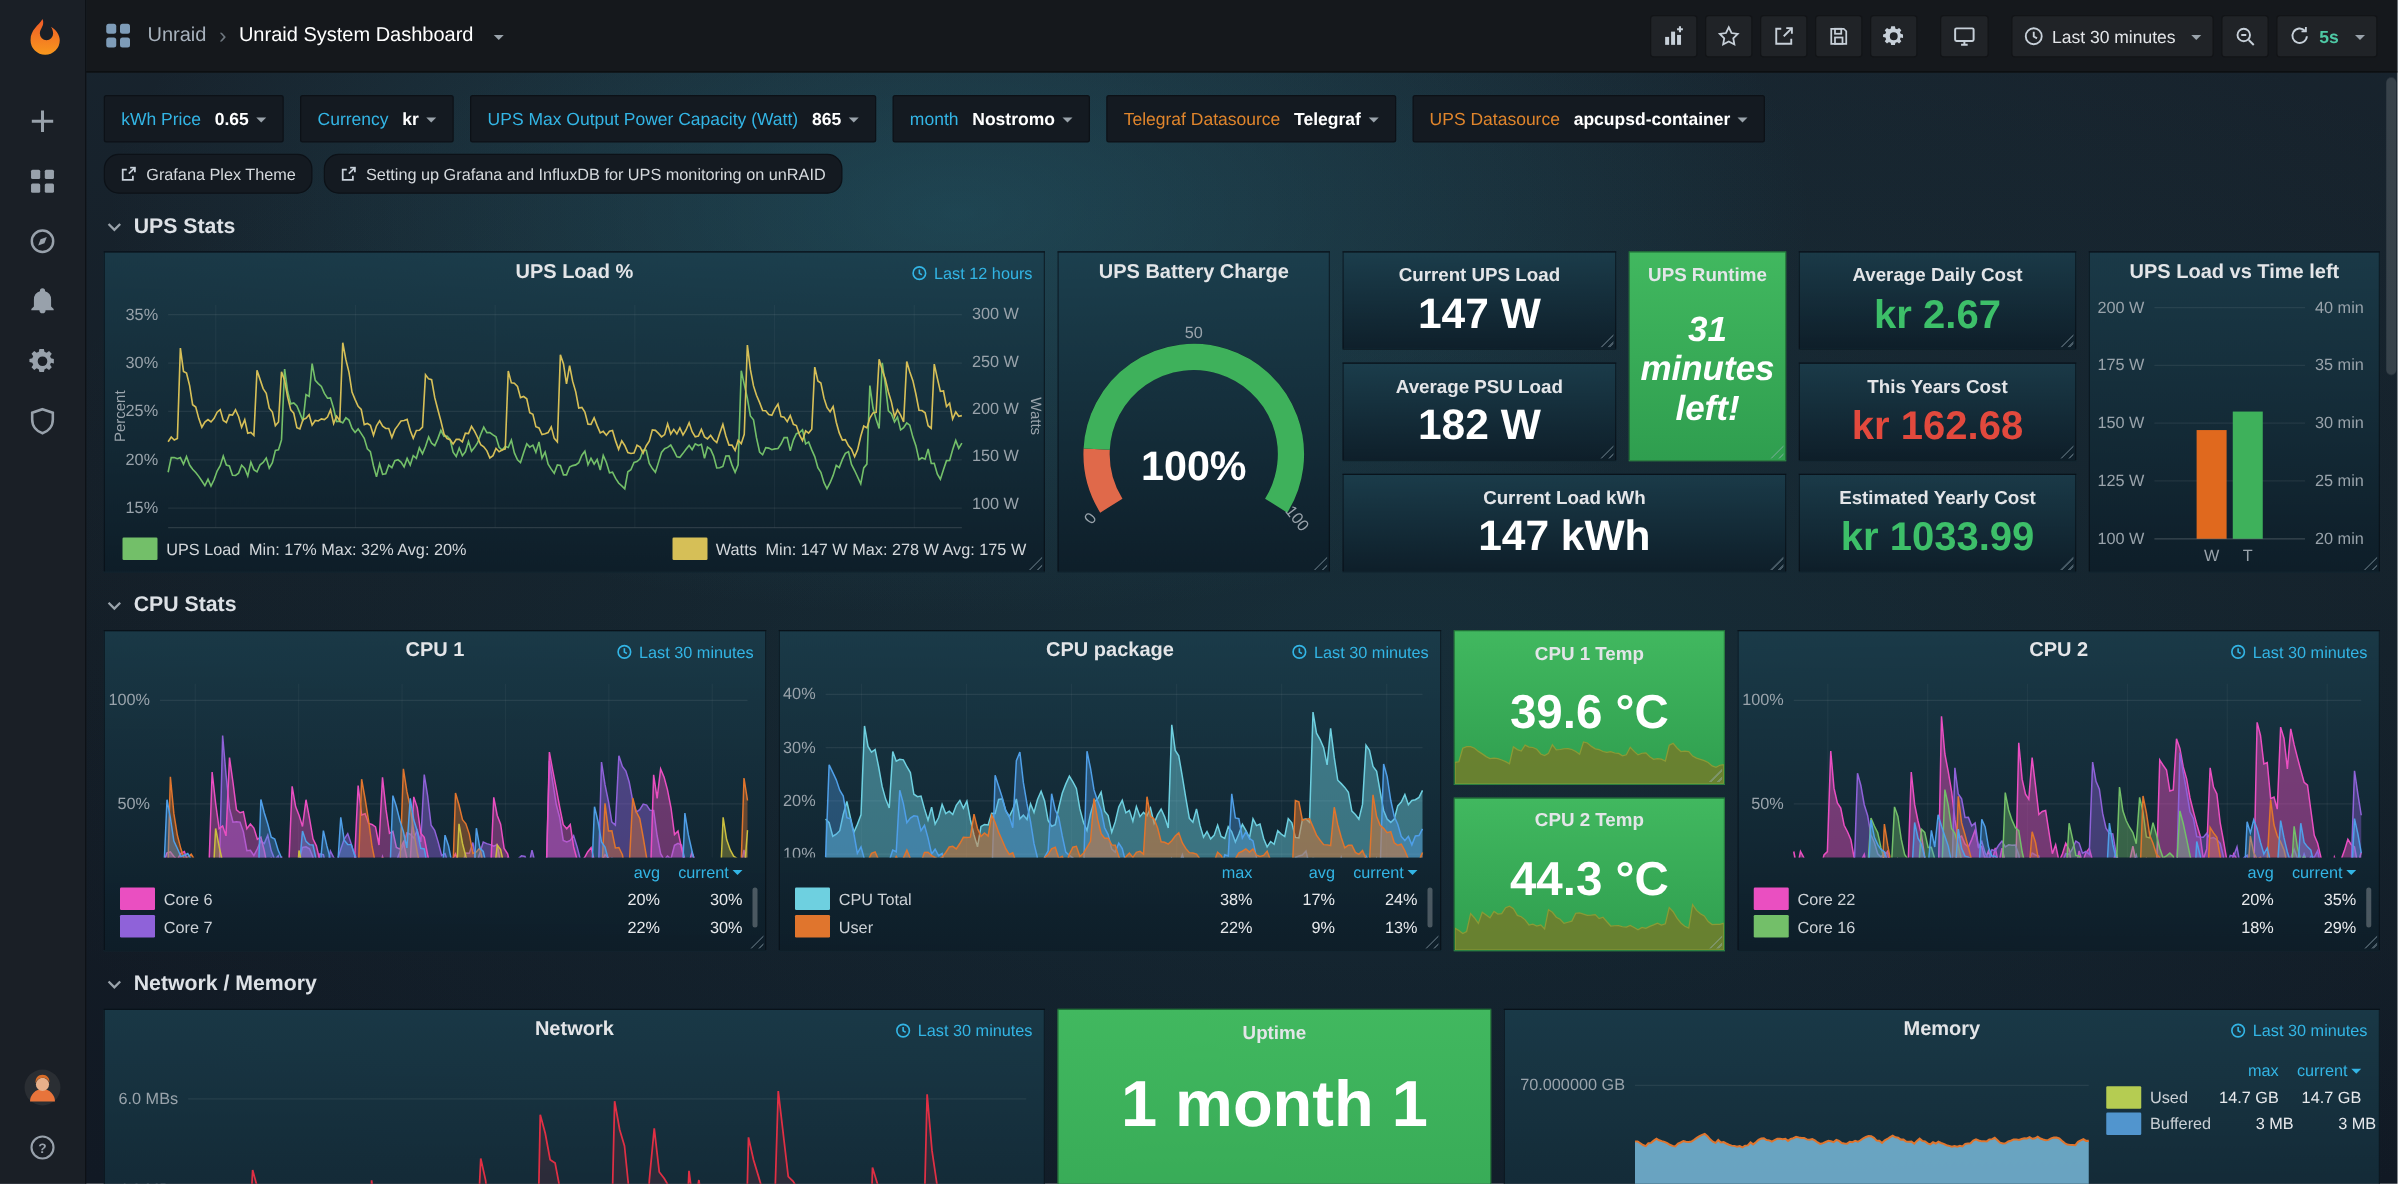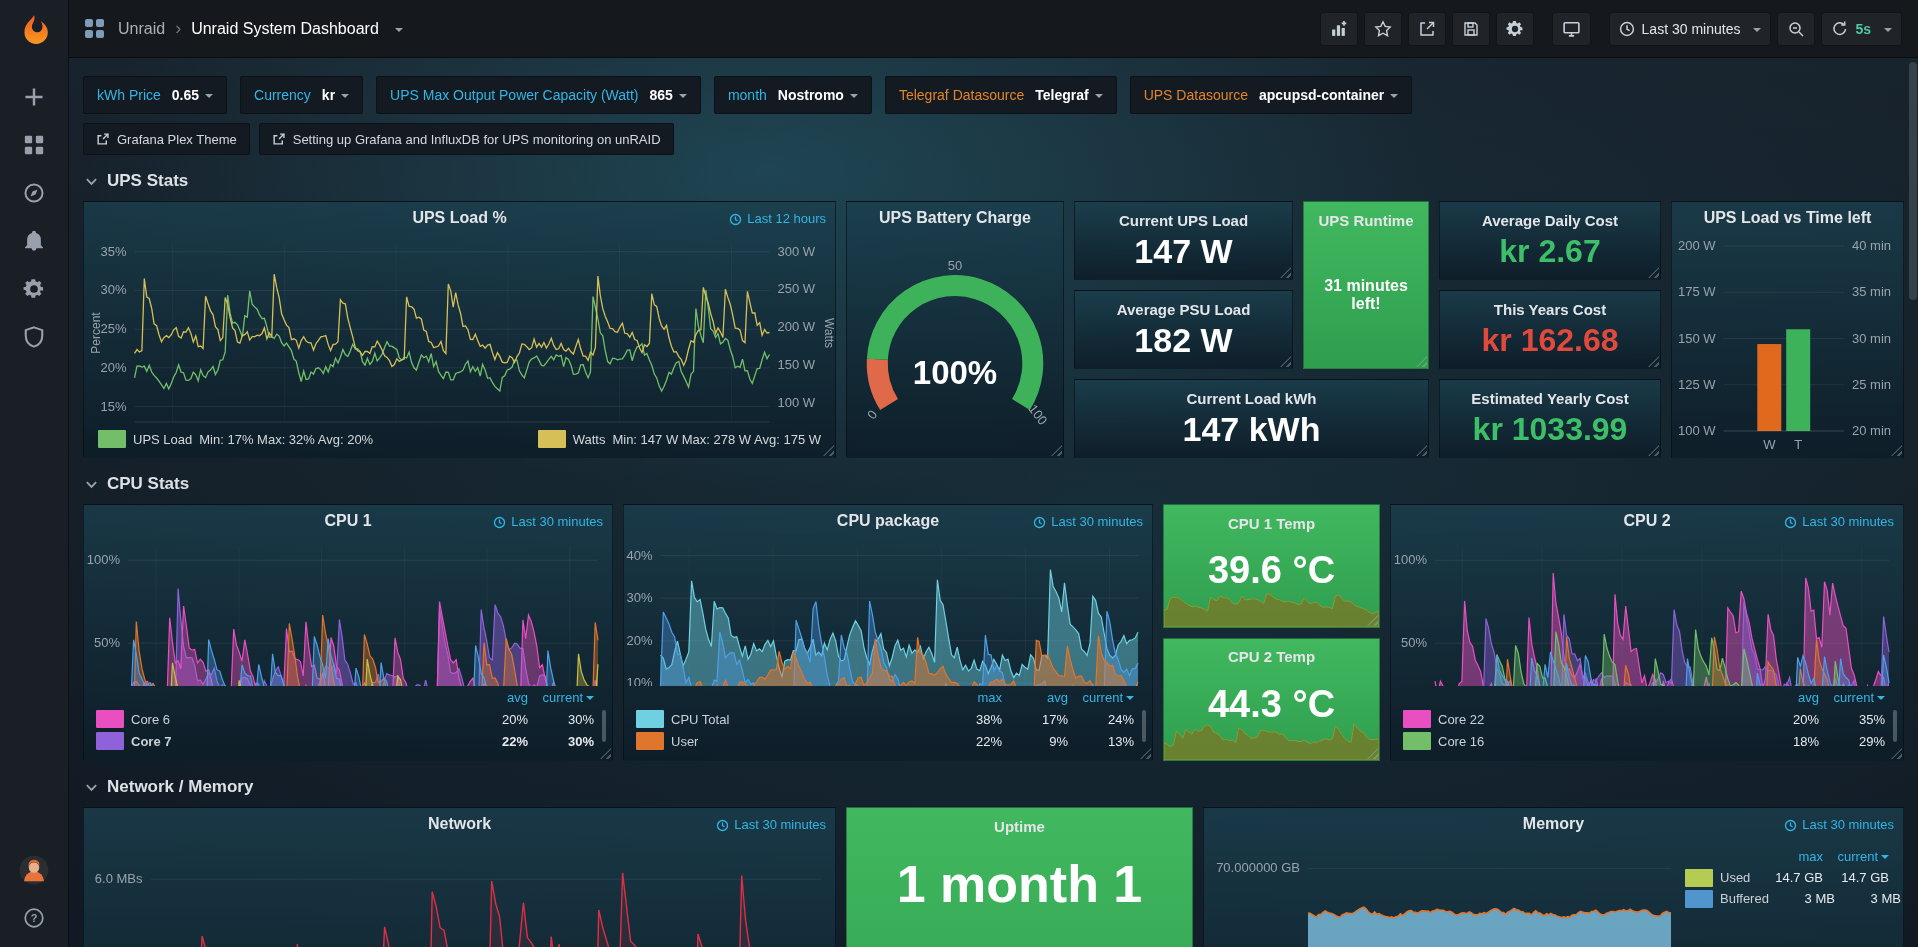--- a/index.html
+++ b/index.html
@@ -40,47 +40,47 @@
 
   
   .dash { flex:1; padding:18px 14px 0 14px; min-height:0; }
   .var-row { display:flex; gap:13px; }
   .var-chip { background:#141a21; border:1px solid #0c1117; border-radius:2px; height:38px; display:flex; align-items:center; gap:11px; padding:0 13px; white-space:nowrap; }
   .var-label { color:#33b5e5; font-size:14px; }
   .var-label.orange { color:#e0852c; }
   .var-value { color:#fff; font-size:14px; font-weight:700; display:flex; align-items:center; cursor:pointer; }
   .var-input { background:#0a0d10; border:1px solid #05070a; color:#d8d9da; height:30px; width:178px; font-size:14px; padding:0 10px; font-family:inherit; }
   .links-row { display:flex; gap:9px; margin-top:9px; }
-  .link-chip { background:#141a21; border:1px solid #0c1117; border-radius:2px; height:32px; display:flex; align-items:center; gap:8px; padding:0 12px; font-size:13px; color:#d5d9dd; cursor:pointer; white-space:nowrap; }
+  .link-chip { background:#141a21; border:1px solid #0c1117; border-radius:12px; height:32px; display:flex; align-items:center; gap:8px; padding:0 12px; font-size:13px; color:#d5d9dd; cursor:pointer; white-space:nowrap; }
 
   .section-h { display:flex; align-items:center; gap:9px; margin:16px 0 10px 2px; color:#dde1e6; font-weight:700; font-size:17px; cursor:pointer;text-align:right; }
   .section-h svg { color:#9aa3ab; }
 
   .grid-ups { display:grid; grid-template-columns:753px 218px 219px 126px 222px 1fr; grid-template-rows:repeat(3,1fr); gap:10px; height:257px; }
   .grid-cpu { display:grid; grid-template-columns:530px 530px 217px 1fr; grid-template-rows:1fr 1fr; gap:10px; height:257px; }
   .grid-net { display:grid; grid-template-columns:753px 347px 1fr; grid-template-rows:1fr; gap:10px; height:300px; }
 
   .panel { position:relative; display:flex; flex-direction:column; min-width:0; min-height:0;
     background:linear-gradient(180deg, rgba(27,63,78,.78), rgba(13,29,40,.9));
     border:1px solid rgba(5,10,15,.55); }
   .panel::after { content:""; position:absolute; right:1px; bottom:1px; width:11px; height:11px; opacity:.4;
     background:repeating-linear-gradient(135deg, transparent 0 3px, #9fb4c0 3px 4.5px);
     clip-path:polygon(100% 0,100% 100%,0 100%); }
   .panel.green { background:linear-gradient(180deg,#41b85f,#2f9e4f); border-color:rgba(10,40,20,.4); }
 
   .panel-header { height:32px; position:relative; display:flex; align-items:center; justify-content:center; flex:none; }
   .panel-title { font-size:16px; font-weight:700; color:#e3e5e8; }
-  .time-badge { position:absolute; right:9px; top:9px; color:#33b5e5; font-size:13px; display:flex; align-items:flex-end; gap:5px; cursor:pointer; }
+  .time-badge { position:absolute; right:9px; top:9px; color:#33b5e5; font-size:13px; display:flex; align-items:center; gap:5px; cursor:pointer; }
   .plot { flex:1; min-height:0; position:relative; overflow:hidden; }
 
   .stat-title { height:30px; display:flex; align-items:center; justify-content:center; font-size:15px; font-weight:700; color:#e3e5e8; flex:none; padding-top:6px; }
   .stat-value { flex:1; display:flex; align-items:center; justify-content:center; font-size:34px; font-weight:700; color:#fff; padding-bottom:8px; }
   .stat-value.green-text { color:#3dbf69; font-size:32px; }
   .stat-value.red-text { color:#e2493d; font-size:32px; }
-  .p-runtime .stat-value { font-size:16px; line-height:1.12; text-align:center; padding:0 8px 10px; }
+  .p-runtime .stat-value { font-size:28px; line-height:1.12; text-align:center; padding:0 8px 10px;font-style:italic; }
   .p-temp .stat-value { font-size:38px; padding-bottom:20px; }
   .p-temp .spark { position:absolute; left:0; right:0; bottom:0; height:42px; }
   .p-uptime .stat-value { font-size:52px; align-items:flex-start; padding-top:16px; }
 
   .legend-split { display:flex; justify-content:space-between; padding:0 14px 9px; font-size:13px; color:#d3d7db; flex:none; }
   .legend-split .itm { display:flex; align-items:center; gap:7px; cursor:pointer; }
   .dash { }
   i.dash { width:15px; height:3px; border-radius:1px; display:inline-block; flex:none; }
 
   .legend-table { position:relative; padding:0 18px 8px 12px; font-size:13px; flex:none; }
@@ -493,21 +493,21 @@
               <div class="lg-row" style="grid-template-columns: 1fr 66px 66px;">
                 <span></span>
                 <span class="lg-h">avg</span>
                 <span class="lg-h">current<i class="sort-caret"></i></span>
               </div>
               <div class="lg-row" style="grid-template-columns: 1fr 66px 66px;">
                 <span class="lg-name"><i class="dash" style="background:#ea4fc1"></i>Core 6</span>
                 <span class="lg-v">20%</span>
                 <span class="lg-v">30%</span>
               </div>
-              <div class="lg-row" style="grid-template-columns: 1fr 66px 66px; font-weight: bold;">
+              <div class="lg-row" style="grid-template-columns: 1fr 66px 66px;">
                 <span class="lg-name"><i class="dash" style="background:#8f62d9"></i>Core 7</span>
                 <span class="lg-v">22%</span>
                 <span class="lg-v">30%</span>
               </div>
               <div class="legend-scroll"></div>
             </div>
         </div>
 
         <div class="panel" style="grid-column:2;grid-row:1/3">
           <div class="panel-header">

